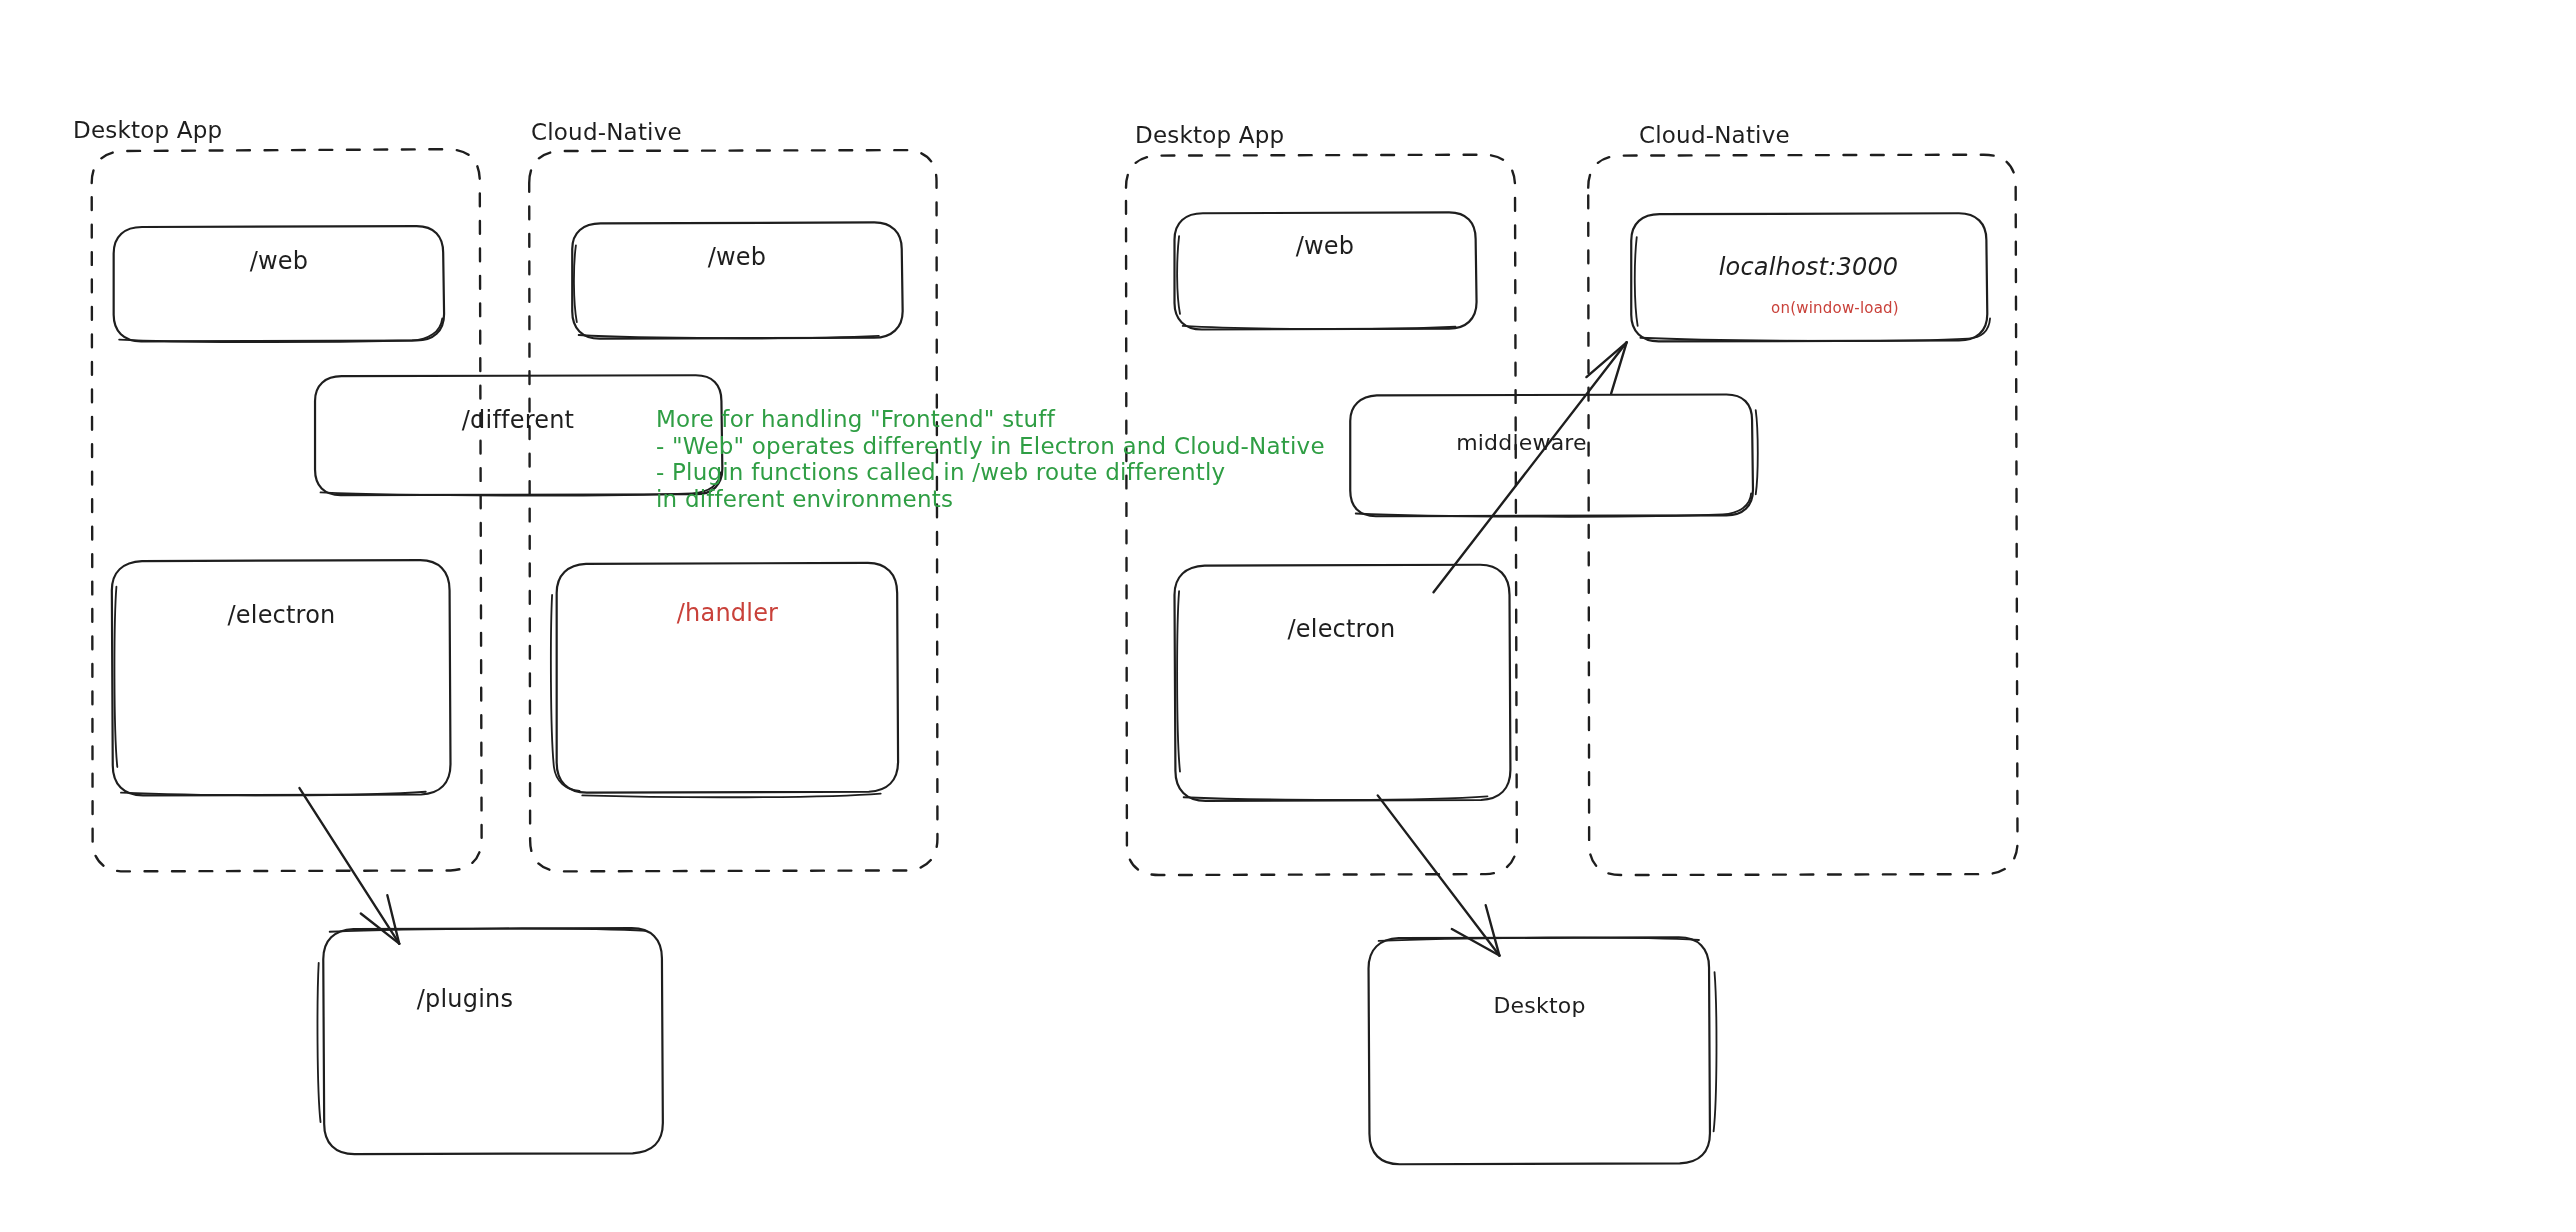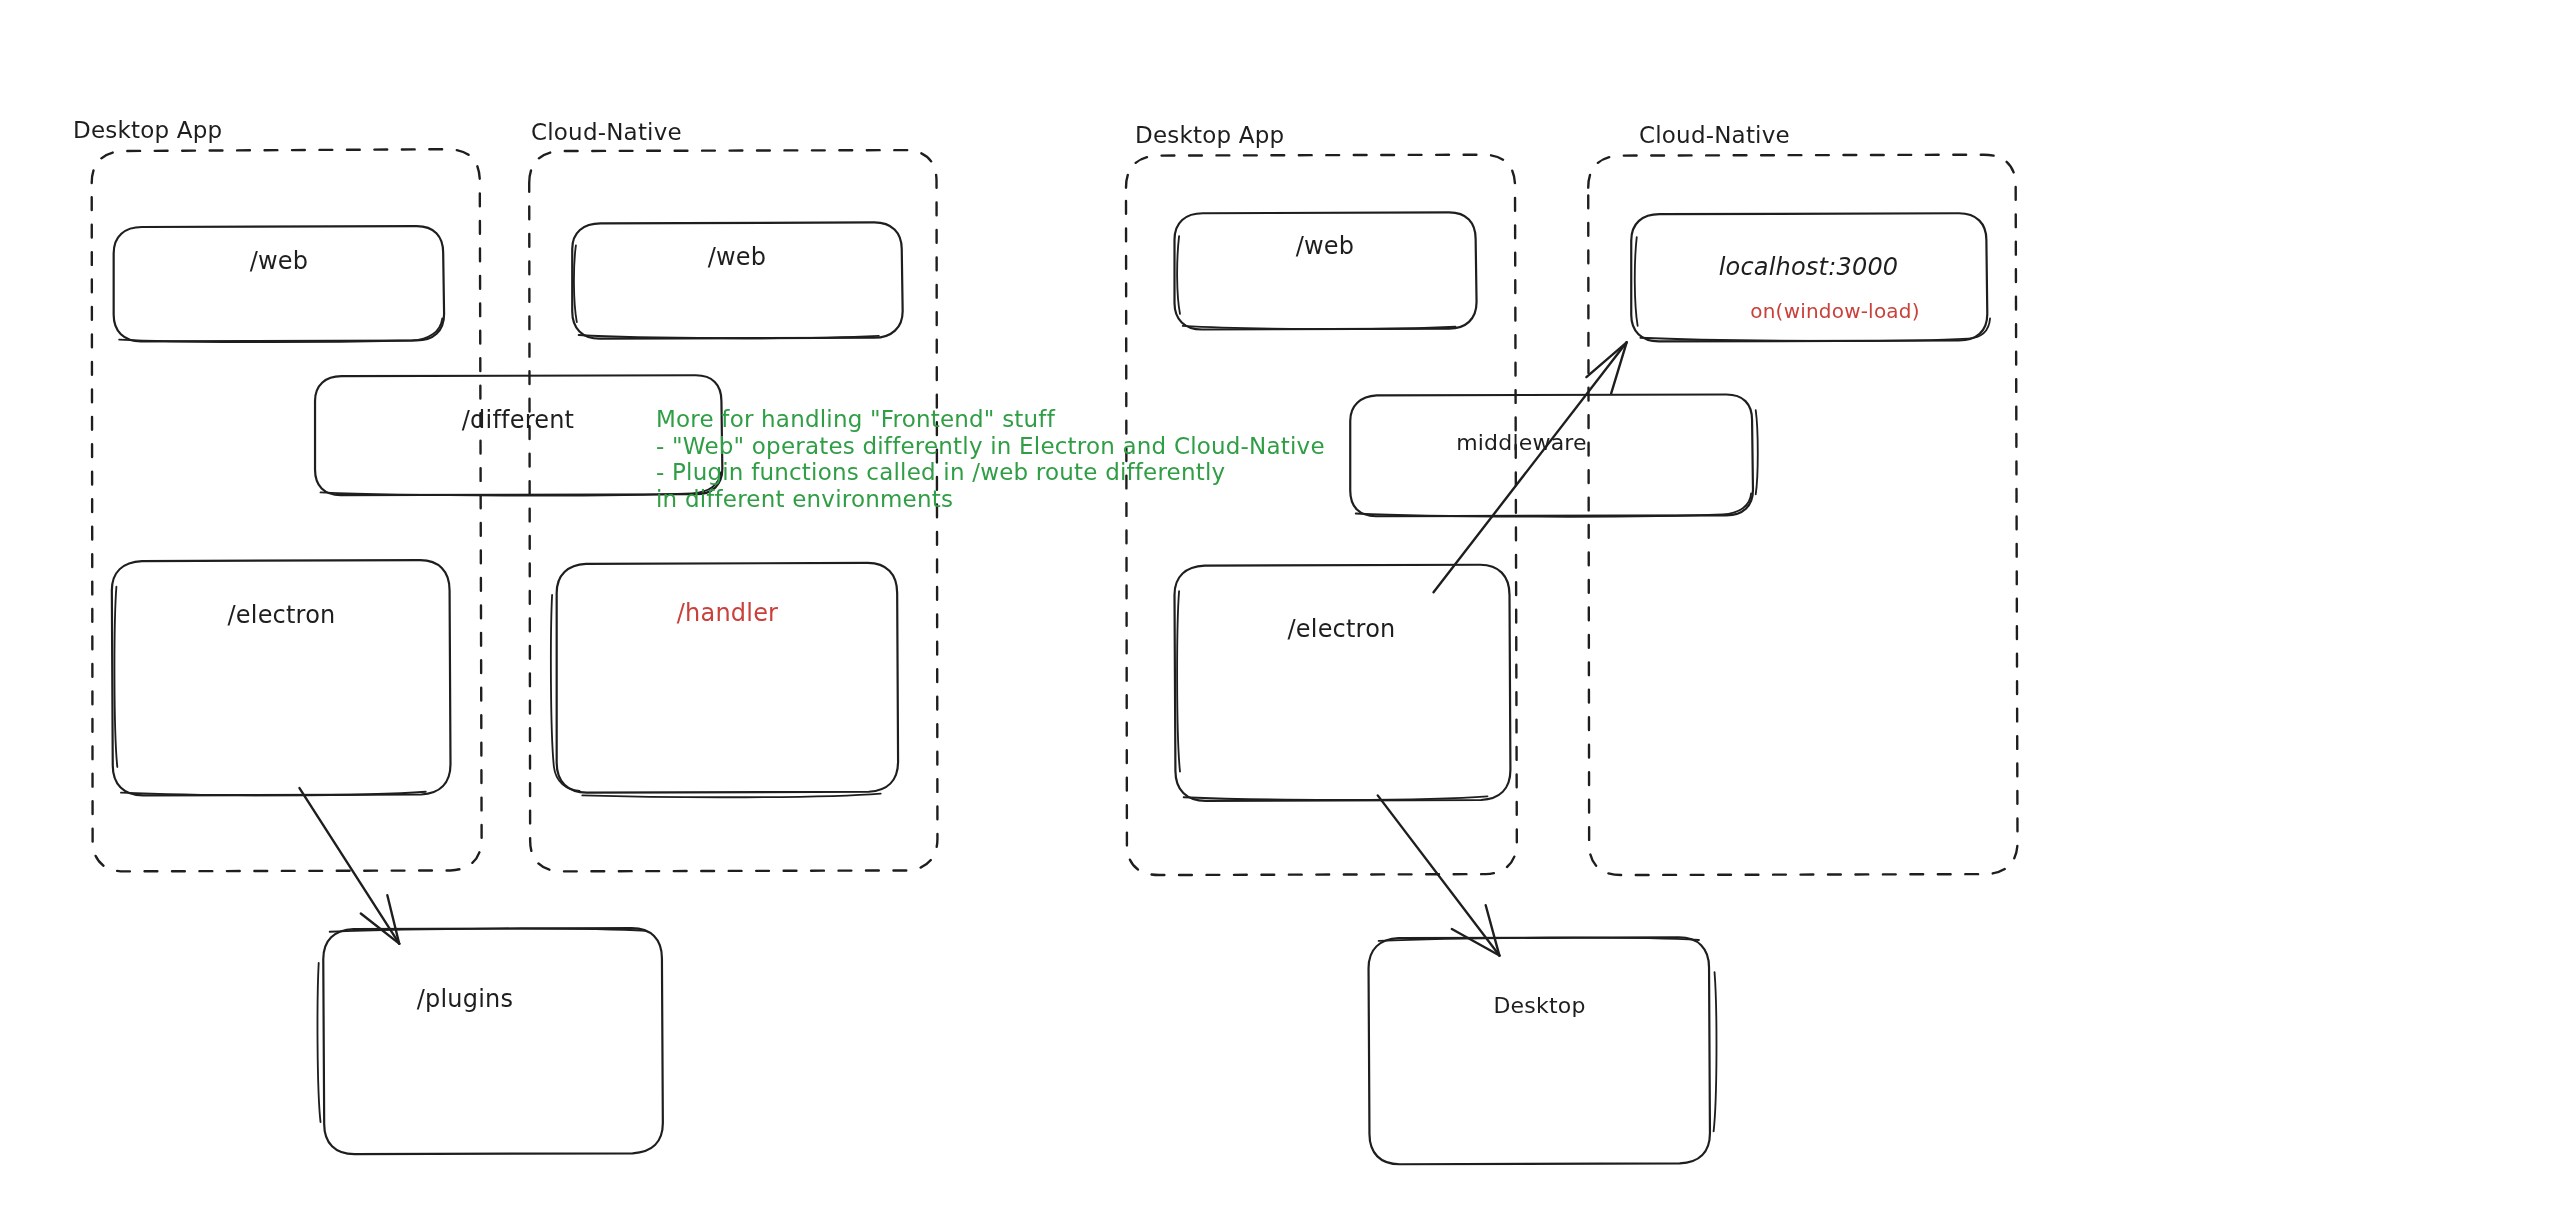--- a/index.html
+++ b/index.html
@@ -221,21 +221,21 @@
 in different environments</div>
 
   <div class="txt group-title" style="left:1135px; top:122px; width:366px;">Desktop App</div>
 
   <div class="txt group-title" style="left:1639px; top:122px; width:330px;">Cloud-Native</div>
 
   <div class="txt box-label" style="left:1174px; top:232px; width:302px;">/web</div>
 
   <div class="txt box-label" style="left:1631px; top:253px; width:355px;font-style:italic;">localhost:3000</div>
 
-  <div class="txt red" style="left:1684px; top:299px; width:302px; font-size:20px; text-align:center;">on(window-load)</div>
+  <div class="txt red" style="left:1684px; top:299px; width:302px; font-size:15px; text-align:center;">on(window-load)</div>
 
   <div class="txt box-label" style="left:1350px; top:430px; width:343px; font-size:22px;">middleware</div>
 
   <div class="txt box-label" style="left:1174px; top:615px; width:335px;">/electron</div>
 
   <div class="txt box-label" style="left:1369px; top:993px; width:341px; font-size:22px;">Desktop</div>
 
 
 </div>
 

